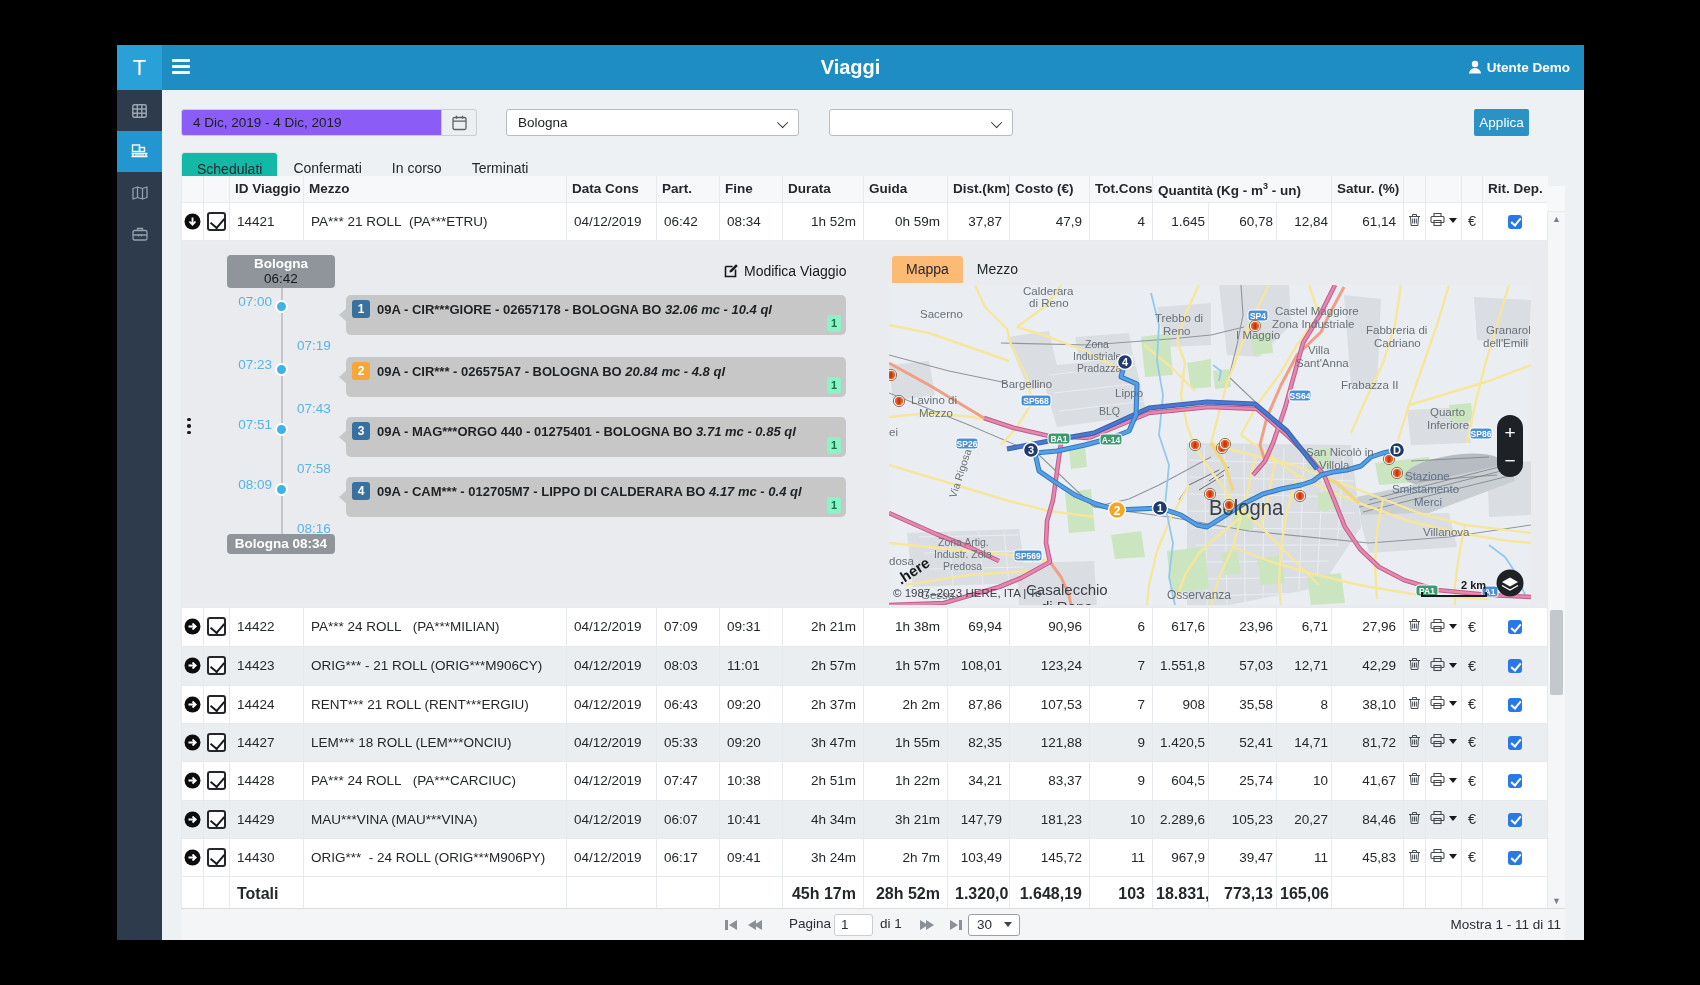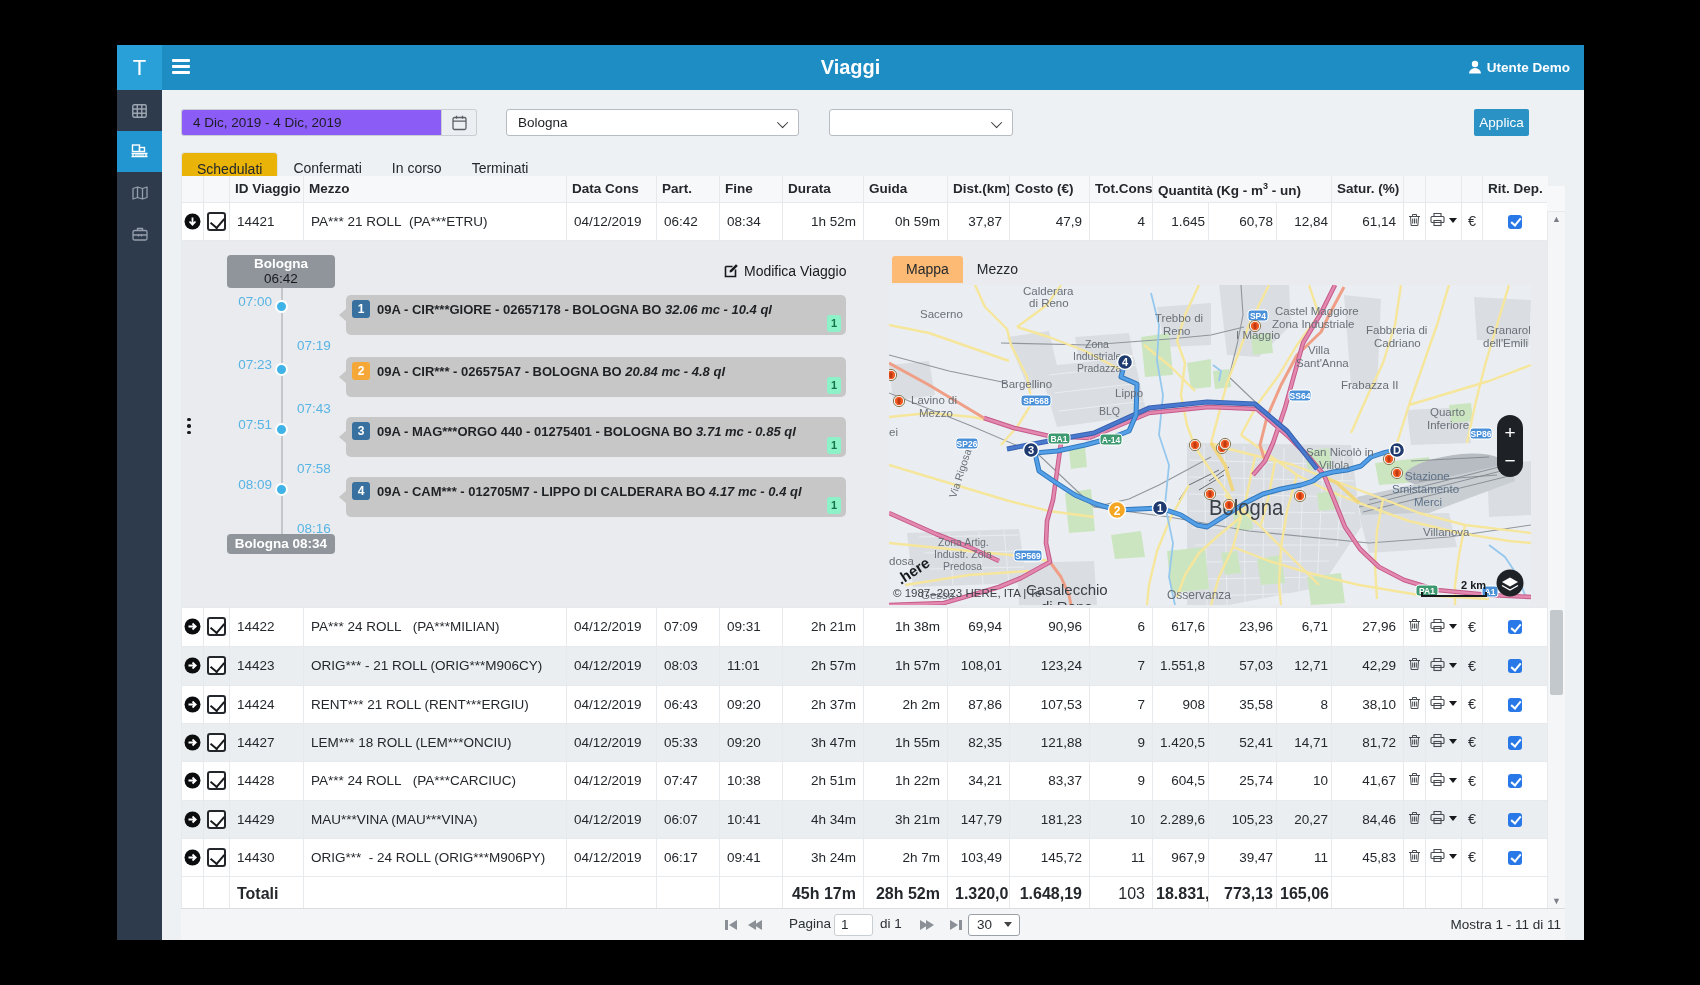--- a/index.html
+++ b/index.html
@@ -31,21 +31,21 @@
   .sel { position:absolute; top:64px; height:27px; background:#fff; border:1px solid #b6bcc1;
     border-radius:3px; font-size:13.5px; color:#1b1e21; line-height:25px; padding-left:11px; }
   .sel:after { content:""; position:absolute; right:10px; top:10px; border-left:1.5px solid #333;
     border-bottom:1.5px solid #333; width:7px; height:7px; transform:rotate(-45deg) translateY(-2px); }
   .applica { position:absolute; left:1357px; top:64px; width:55px; height:27px; background:#2b92c6;
     color:#fff; font-size:13.5px; text-align:center; line-height:27px; border-radius:2px; }
 
   
   .tabs { position:absolute; left:64px; top:107px; height:34px; font-size:14px; color:#23282c; }
   .tab { float:left; padding:0 15px; line-height:33px; }
-  .tab.active { background:#eab308; border:1px solid #dfe3e6; border-bottom:none; border-radius:4px 4px 0 0;
+  .tab.active { background:#14b8a6; border:1px solid #dfe3e6; border-bottom:none; border-radius:4px 4px 0 0;
     height:35px; }
 
   
   .tbl { position:absolute; left:64px; top:131px; width:1366px; border-collapse:collapse;
     table-layout:fixed; font-size:13.5px; color:#24282c; background:#fff; }
   .tbl td, .tbl th { border-left:1px solid #e7eaec; border-bottom:1px solid #e7eaec;
     padding:0 7px; overflow:hidden; white-space:nowrap; }
   .qc { padding:8px 3px !important; }
   .tbl td:first-child, .tbl th:first-child { border-left:1px solid #e7eaec; }
   .tbl th { background:#f7f8fa; text-align:left; font-weight:bold; height:26px; padding:0 5px; }
@@ -852,21 +852,21 @@
           <td></td>
           <td style="font-weight:bold">Totali</td>
           <td></td>
           <td></td>
           <td></td>
           <td></td>
   <td class="num" style="font-weight:bold">45h 17m</td>
           <td class="num" style="font-weight:bold">28h 52m</td>
           <td class="num" style="font-weight:bold">1.320,06</td>
           <td class="num" style="font-weight:bold">1.648,19</td>
-  <td class="num" style="font-weight:normal">103</td>
+  <td class="num" style="font-weight:bold">103</td>
           <td class="num qc" style="font-weight:bold">18.831,2</td>
           <td class="num qc" style="font-weight:bold">773,13</td>
           <td class="num qc" style="font-weight:bold">165,06</td>
           <td></td>
   <td></td>
           <td></td>
           <td></td>
           <td></td>
 </tr>
   </tbody>

